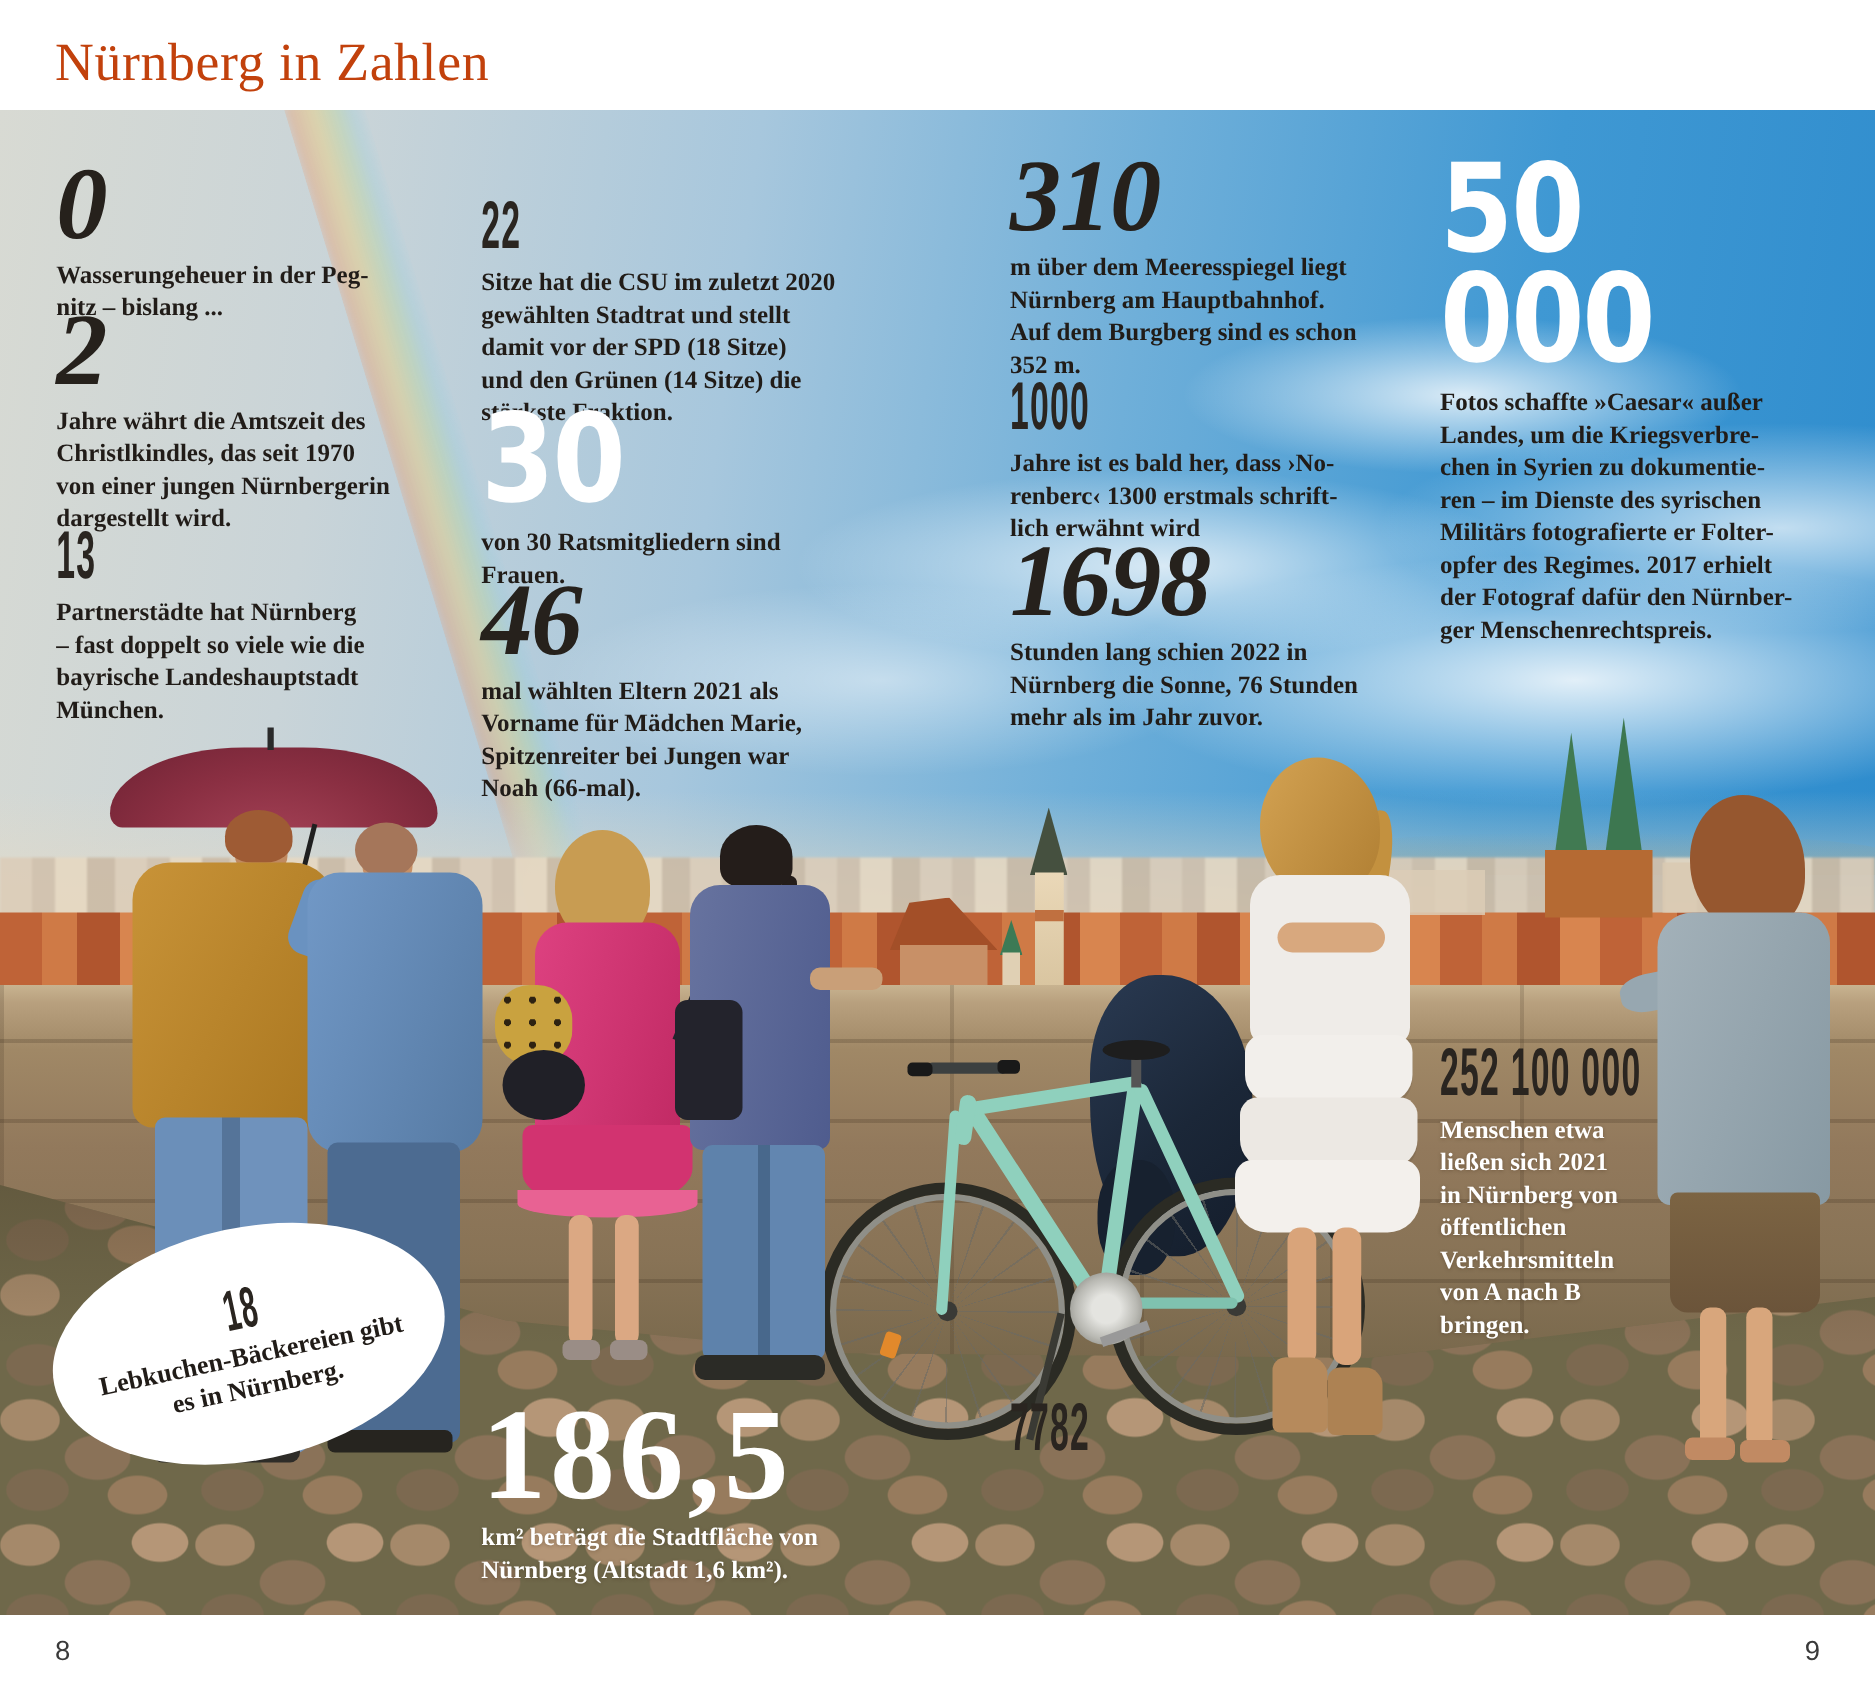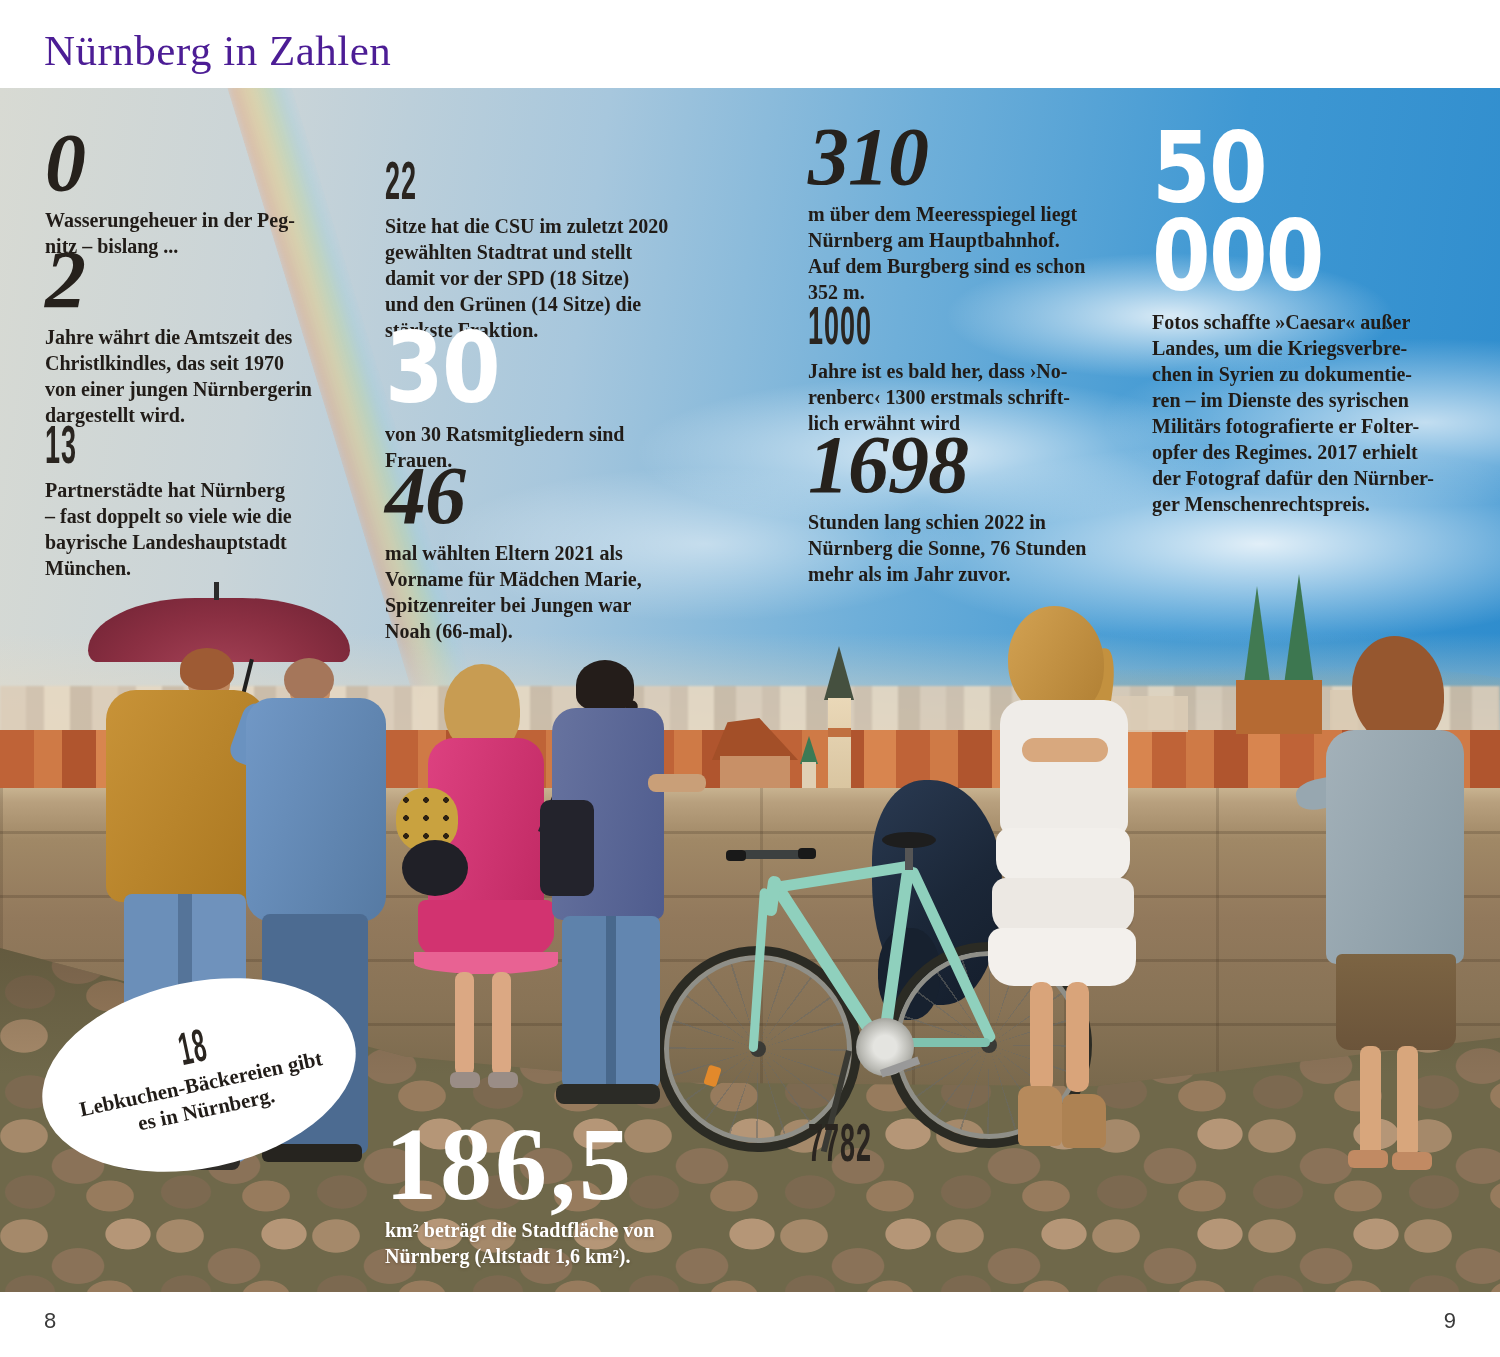--- a/index.html
+++ b/index.html
@@ -1,21 +1,21 @@
 <!DOCTYPE html>
 <html><head>
 <meta charset="utf-8">
 <title>Nürnberg in Zahlen</title>
 <style>
   html,body{margin:0;padding:0;background:#e8e8e8;}
   .page{position:relative;width:1500px;height:1357px;background:#ffffff;overflow:hidden;
         font-family:"Liberation Serif",serif;color:#221c17;}
   
   .masthead{position:absolute;top:0;left:0;width:1500px;height:88px;background:#fff;z-index:30;}
-  .title{position:absolute;left:44px;top:26px;font-size:43px;font-weight:400;color:#4c1d95;letter-spacing:.5px;}
+  .title{position:absolute;left:44px;top:26px;font-size:43px;font-weight:400;color:#c2410c;letter-spacing:.5px;}
   
   .photo{position:absolute;top:88px;left:0;width:1500px;height:1204px;overflow:hidden;background:#9cc3de;}
   .sky{position:absolute;left:0;top:0;width:1500px;height:760px;z-index:1;
     background-image:
       radial-gradient(420px 110px at 62% 48%,rgba(255,255,255,.75),rgba(255,255,255,0) 70%),
       radial-gradient(520px 140px at 84% 60%,rgba(255,255,255,.85),rgba(255,255,255,0) 72%),
       radial-gradient(320px 90px at 78% 30%,rgba(255,255,255,.8),rgba(255,255,255,0) 70%),
       radial-gradient(460px 120px at 95% 44%,rgba(255,255,255,.7),rgba(255,255,255,0) 70%),
       radial-gradient(380px 110px at 47% 60%,rgba(255,255,255,.5),rgba(255,255,255,0) 70%),
       linear-gradient(98deg,#d8dad3 0%,#c9d4d8 18%,#a7c7dd 38%,#6fafd9 58%,#3f98d3 78%,#2e8ccd 100%);}
@@ -372,20 +372,30 @@
       <div class="num-big-white">50 000</div>
       <div class="cap">Fotos schaffte »Caesar« außer
 Landes, um die Kriegsverbre-
 chen in Syrien zu dokumentie-
 ren – im Dienste des syrischen
 Militärs fotografierte er Folter-
 opfer des Regimes. 2017 erhielt
 der Fotograf dafür den Nürnber-
 ger Menschenrechtspreis.</div>
     </div>
+    <div class="stat s252">
+      <div class="num-cond">252 100 000</div>
+      <div class="cap white">Menschen etwa
+ließen sich 2021
+in Nürnberg von
+öffentlichen
+Verkehrsmitteln
+von A nach B
+bringen.</div>
+    </div>
     <div class="stat s186">
       <div class="num-serif-white">186,5</div>
       <div class="cap white">km² beträgt die Stadtfläche von
 Nürnberg (Altstadt 1,6 km²).</div>
     </div>
     <div class="stat s7782">
       <div class="num-cond">7782</div>
     </div>
 
     <div class="oval">

